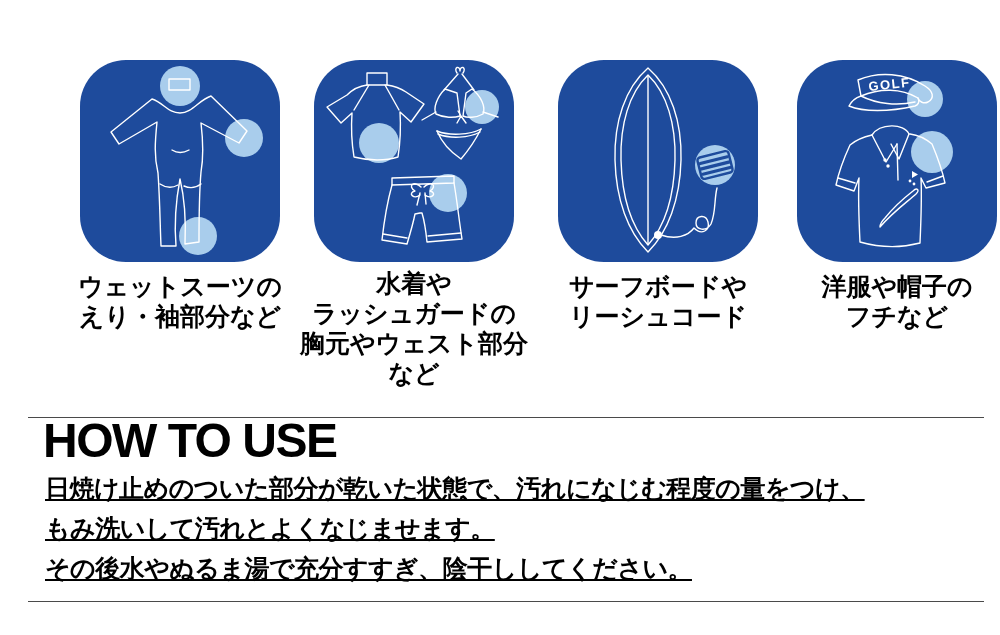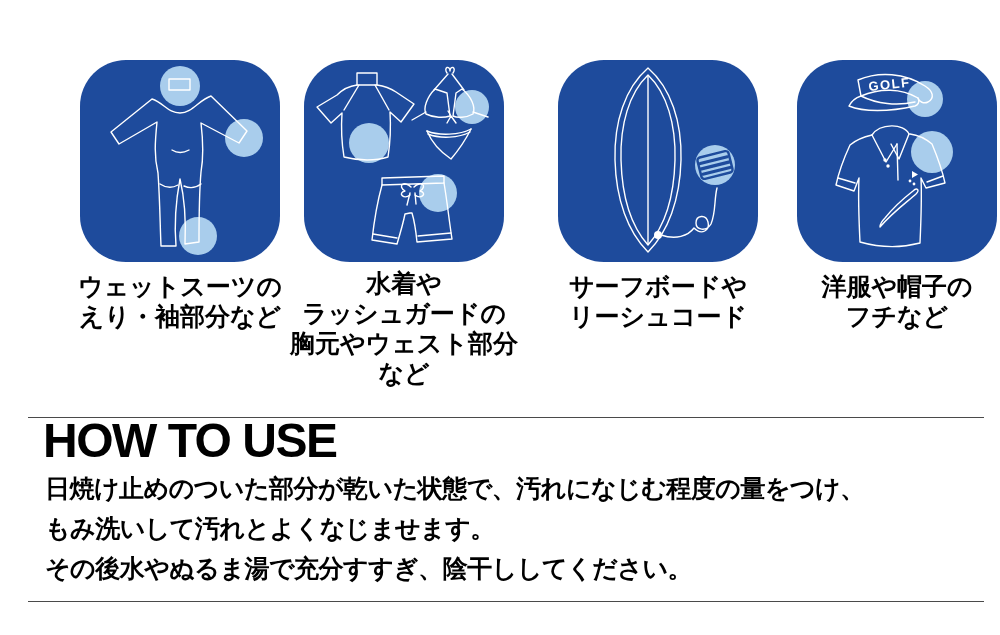--- a/index.html
+++ b/index.html
@@ -6,21 +6,21 @@
   .page{
     position:relative;
     width:1000px;height:635px;
     background:#ffffff;
     font-family:"Liberation Sans","DejaVu Sans",sans-serif;
     overflow:hidden;
   }
   
   .panel{position:absolute;top:44px;width:200px;}
   .panel-1{left:40px;}
-  .panel-2{left:264px;font-family:Liberation Mono, monospace;}
+  .panel-2{left:274px;font-family:Liberation Mono, monospace;}
   .panel-3{left:518px;}
   .panel-4{left:757px;}
   .tile{
     width:200px;height:202px;
     border-radius:46px;
     background:#1E4B9C;
     overflow:hidden;
   }
   .tile svg{display:block;width:200px;height:202px;}
   .caption{
@@ -48,20 +48,21 @@
   }
   .howto-body{
     position:absolute;left:45px;top:468px;
     margin:0;
     width:940px;
     white-space:pre-line;
     font-size:25px;line-height:40px;
     font-weight:600;
     letter-spacing:-0.5px;
     color:#000000;
+    text-decoration:underline;
   }
   
   .art{fill:none;stroke:#ffffff;stroke-width:1.4;stroke-linecap:round;stroke-linejoin:round;}
   .spot{fill:#A9CDEC;}
 </style>
 </head>
 <body>
 
 <div class="page">
 

